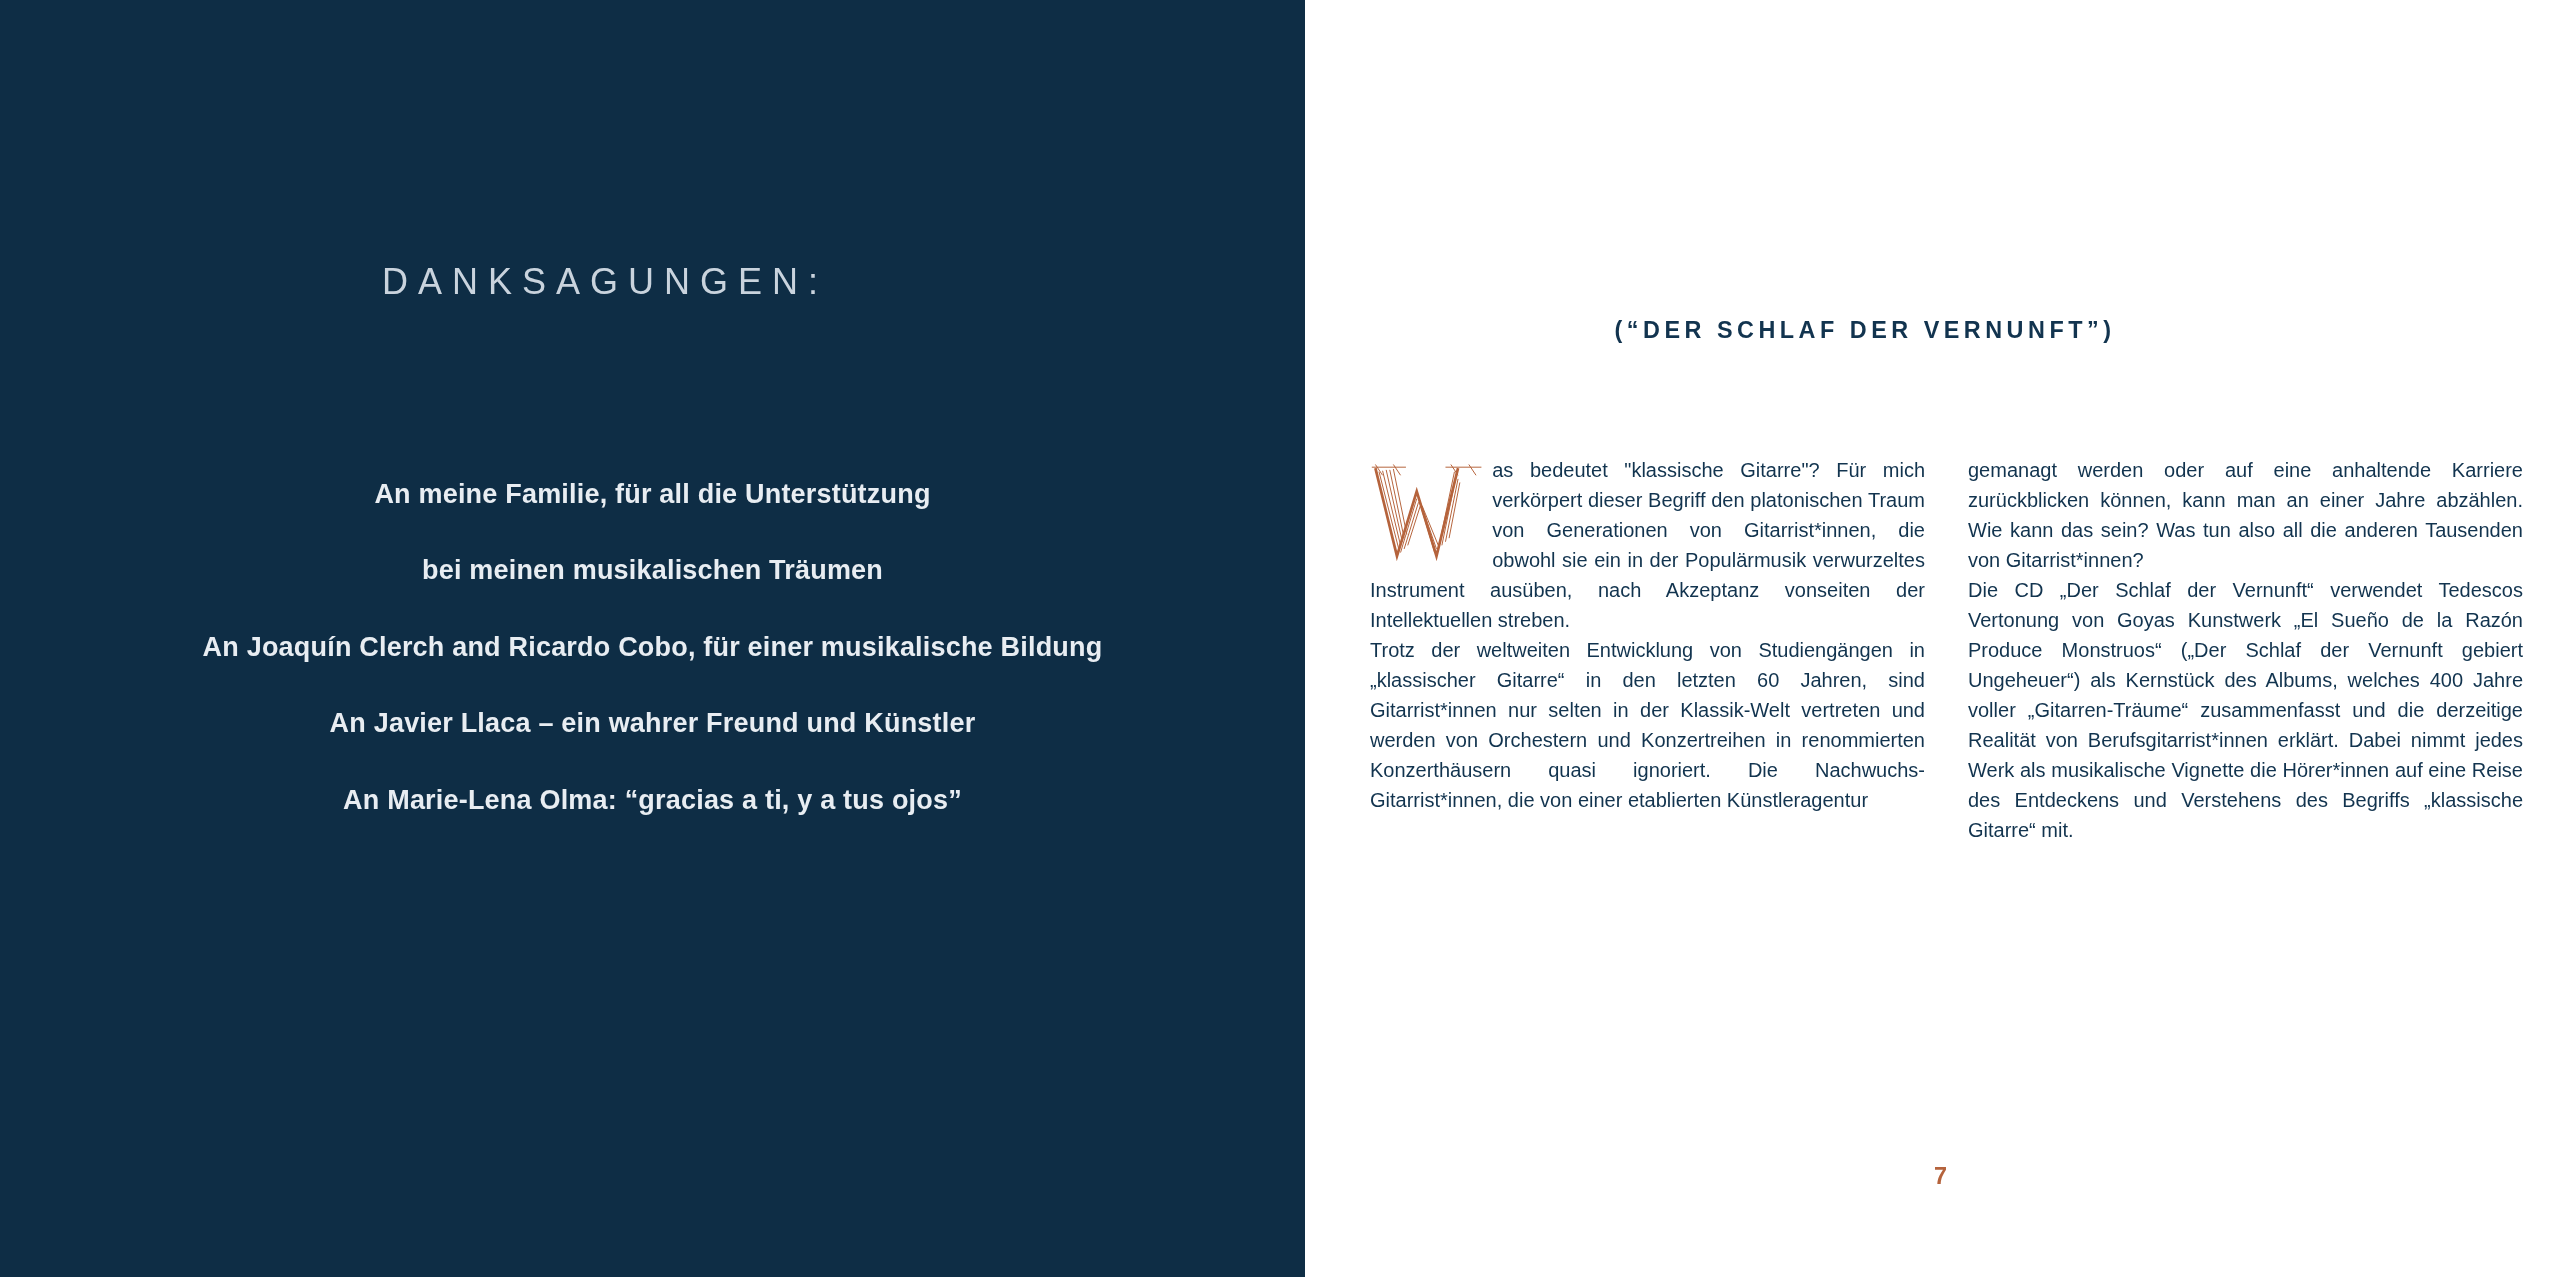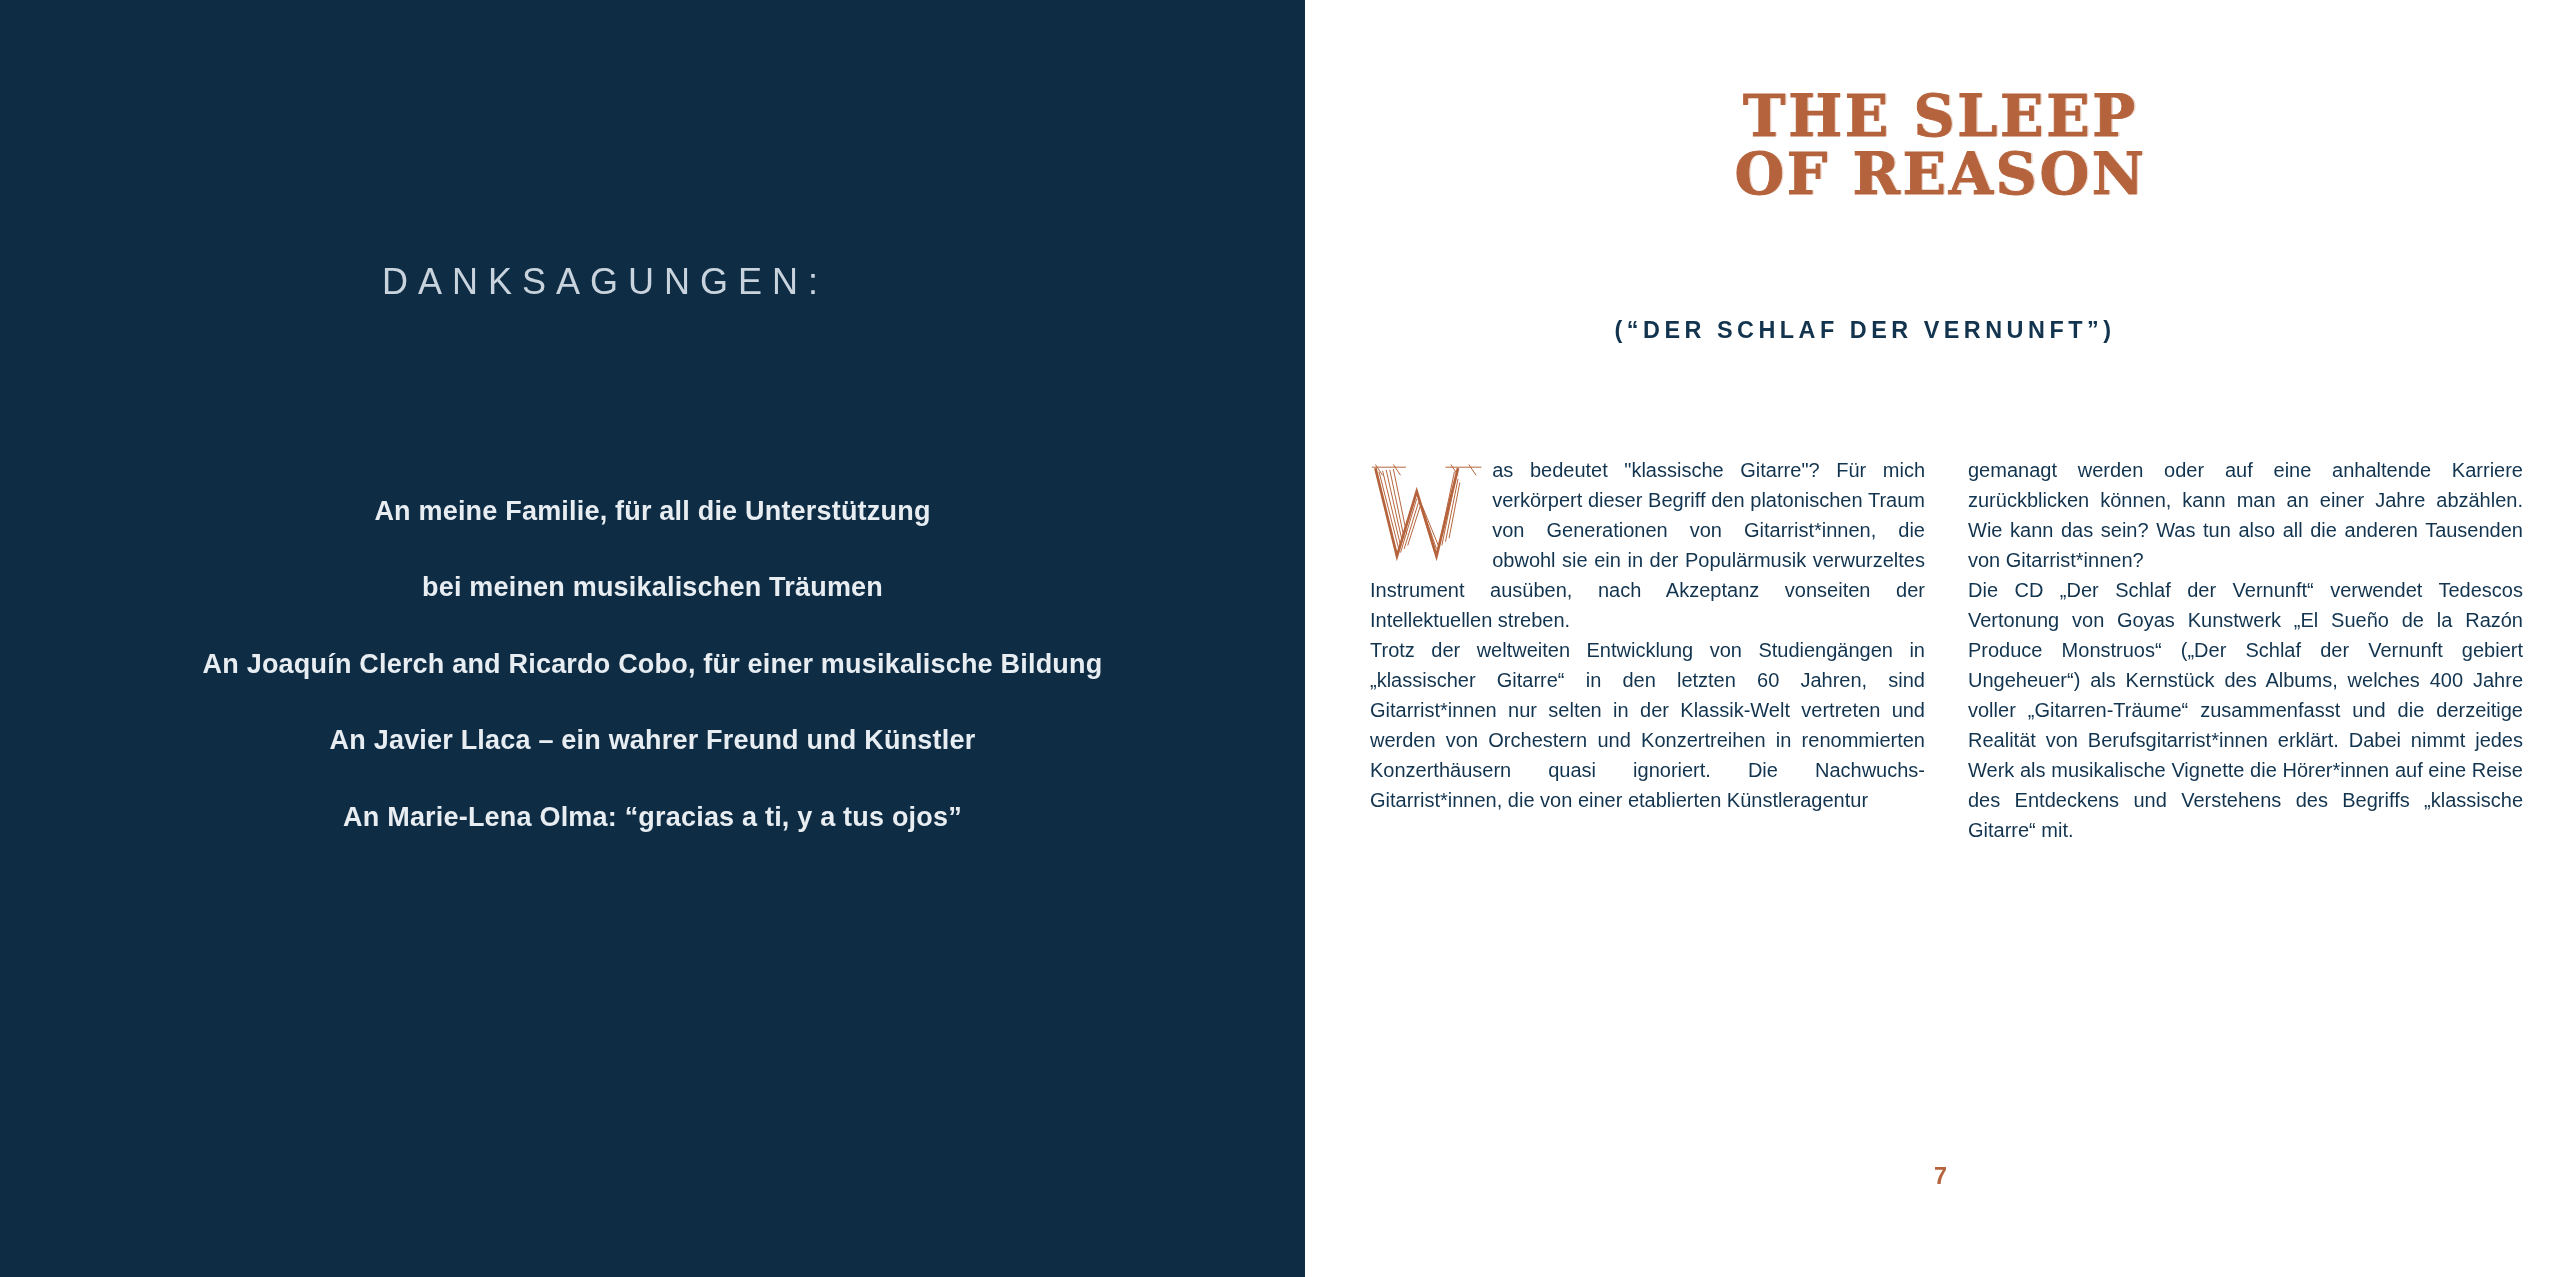--- a/index.html
+++ b/index.html
@@ -52,21 +52,20 @@
     width: 1305px;
     text-align: center;
   }
   .ack-line {
     font-size: 27px;
     color: #e8edf2;
     font-weight: 700;
     letter-spacing: 0.2px;
     margin-bottom: 44px;
     line-height: 1.2;
-    margin-top: 17px;
   }
 
   
   .page-right {
     width: 1271px;
     height: 1277px;
     background: #ffffff;
     position: relative;
     flex: 0 0 auto;
     box-sizing: border-box;
@@ -154,24 +153,20 @@
         <div class="ack-line">bei meinen musikalischen Träumen</div>
         <div class="ack-line">An Joaquín Clerch and Ricardo Cobo, für einer musikalische Bildung</div>
         <div class="ack-line">An Javier Llaca – ein wahrer Freund und Künstler</div>
         <div class="ack-line">An Marie-Lena Olma: “gracias a ti, y a tus ojos”</div>
       </div>
     </div>
   </div>
 
   <div class="page-right">
 
-    <div class="title-block">
-      <div class="title-line">THE SLEEP</div>
-      <div class="title-line">OF REASON</div>
-    </div>
 
     <div class="subtitle">(“DER SCHLAF DER VERNUNFT”)</div>
 
     <div class="columns">
 
       <div class="col">
         <div class="dropcap-wrap">
           <span class="dropcap">
             <svg viewBox="0 0 128 120" width="115" height="108" aria-hidden="true">
               <g fill="none" stroke="#b5633c" stroke-width="1.1">

